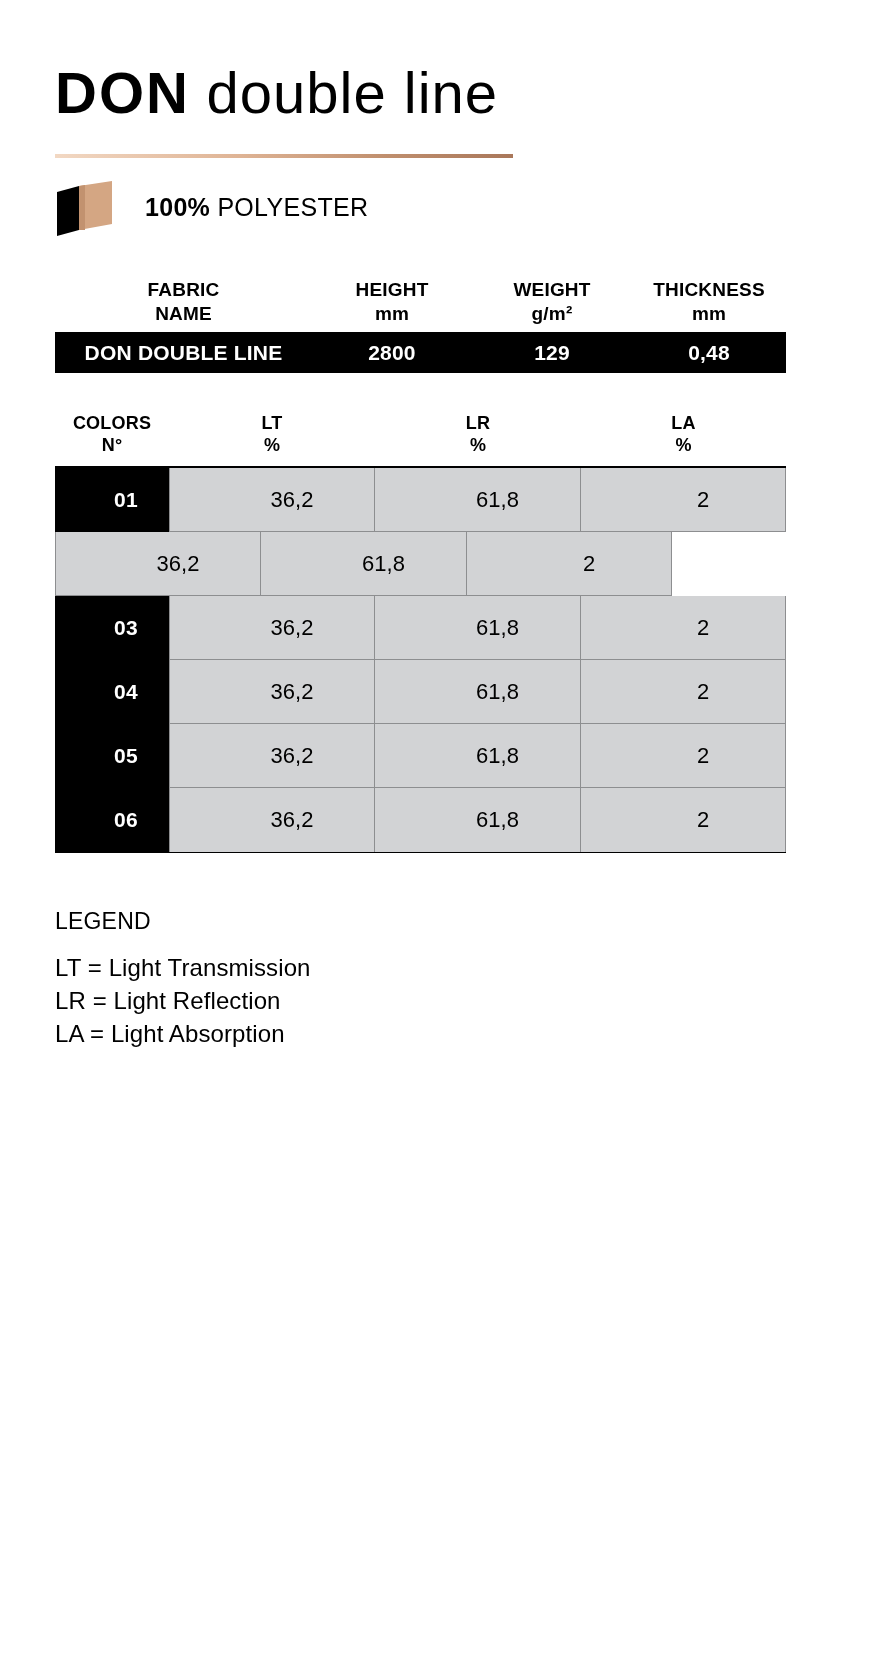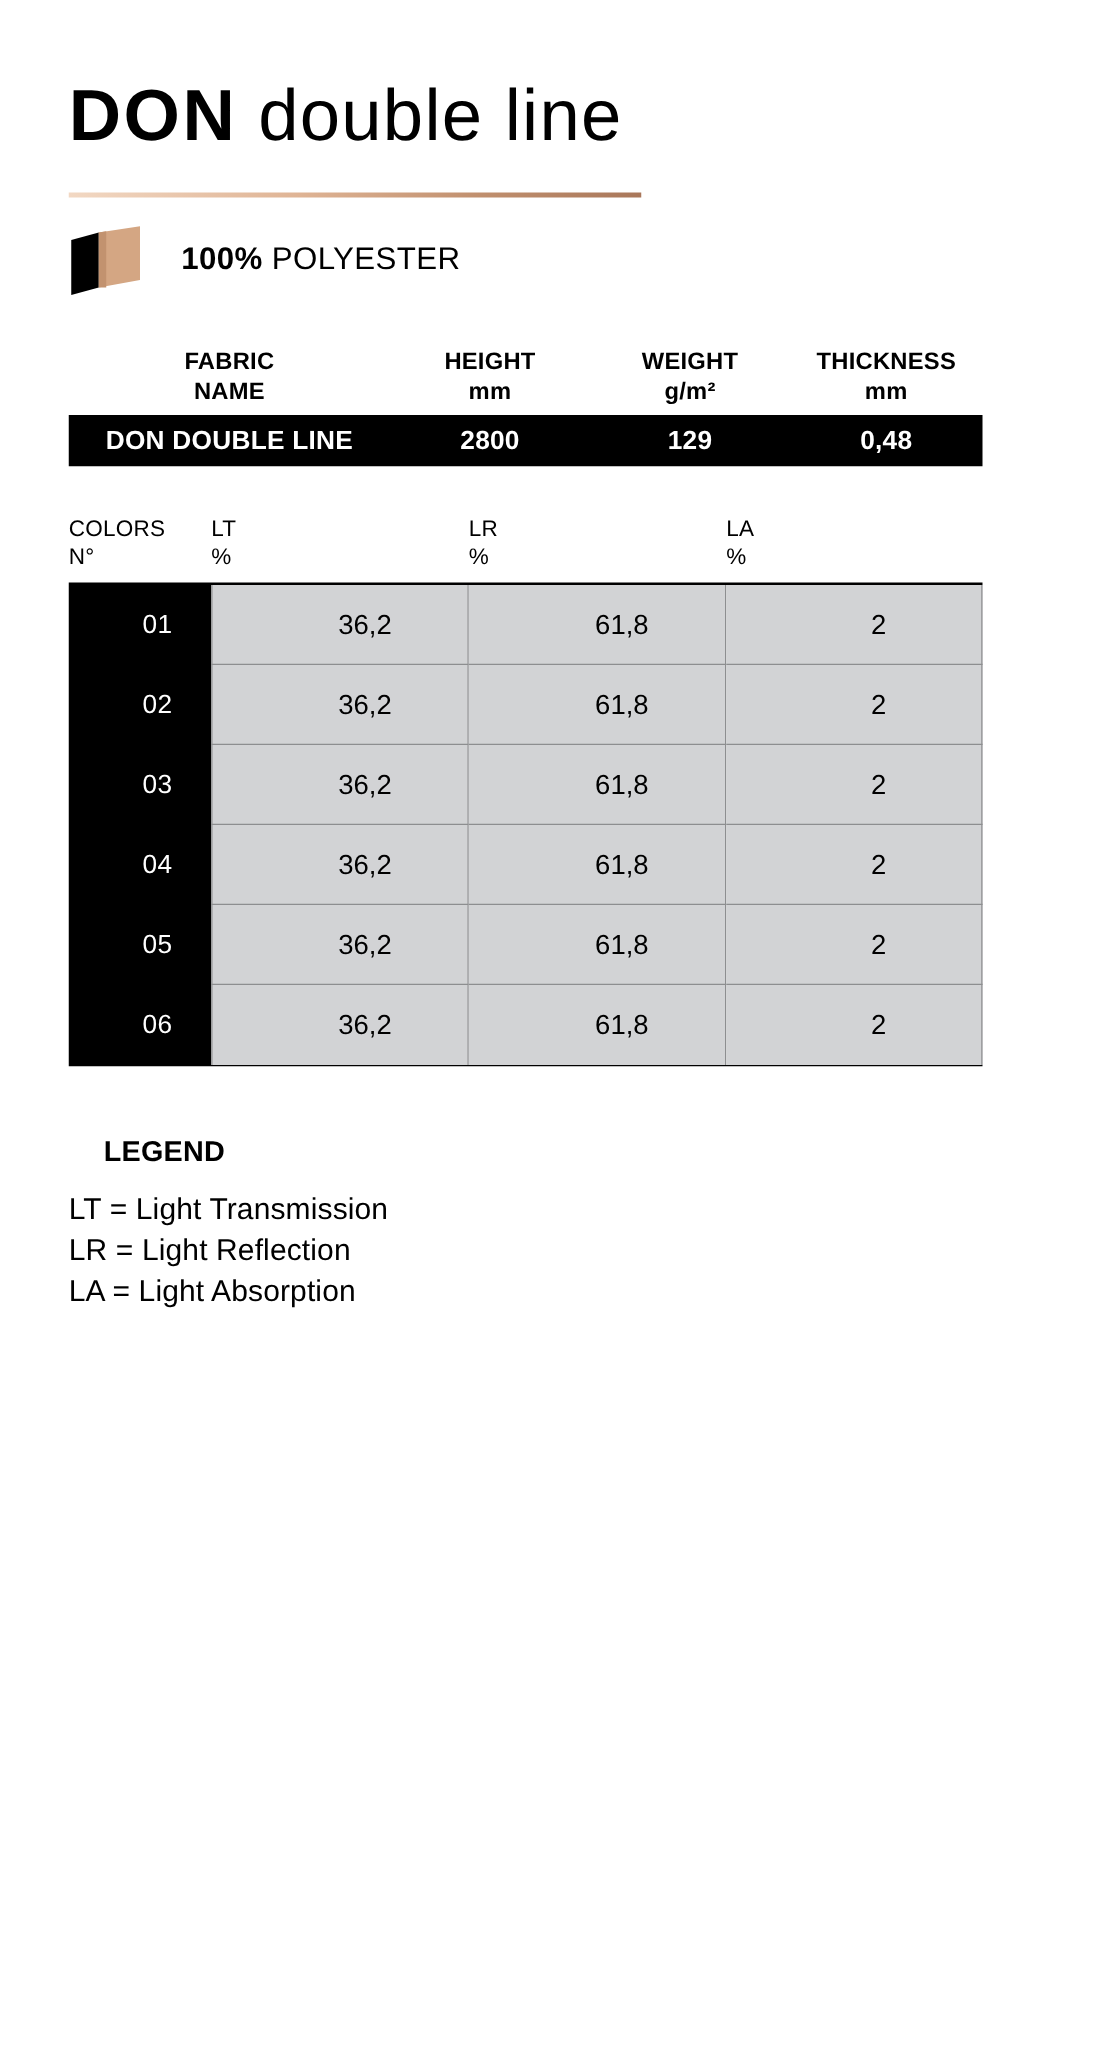--- a/index.html
+++ b/index.html
@@ -145,22 +145,23 @@
     left: 55px;
     top: 412px;
     width: 731px;
   }
   .colors-head {
     display: flex;
     width: 100%;
     padding-bottom: 10px;
   }
   .colors-head .cell {
+    text-align: center;
     font-size: 18px;
-    font-weight: 400;
+    font-weight: 700;
     line-height: 22px;
     letter-spacing: 0.2px;
   }
   .colors-head .cell .l2 { display: block; }
   .ch-no { width: 114px; }
   .ch-lt { width: 206px; }
   .ch-lr { width: 206px; }
   .ch-la { width: 205px; }
 
   .colors-body {
@@ -171,21 +172,21 @@
   .color-row {
     display: flex;
     width: 100%;
     height: 64px;
   }
   .color-row .num {
     width: 114px;
     background: #000000;
     color: #ffffff;
     font-size: 21px;
-    font-weight: 400;
+    font-weight: 700;
     display: flex;
     align-items: center;
     justify-content: center;
     letter-spacing: 0.4px;
     padding-left: 28px;
   }
   .color-row .val {
     background: #d2d3d5;
     color: #000000;
     font-size: 22px;
@@ -204,24 +205,23 @@
 
   
   .legend {
     position: absolute;
     left: 55px;
     top: 908px;
     width: 500px;
   }
   .legend-title {
     font-size: 23px;
-    font-weight: 700;
+    font-weight: 400;
     letter-spacing: 0.2px;
     margin-bottom: 16px;
-    margin-left: 28px;
   }
   .legend-line {
     font-size: 24px;
     font-weight: 400;
     line-height: 33px;
     letter-spacing: 0.1px;
   }
 </style>
 </head>
 <body>
@@ -301,21 +301,20 @@
     </div>
 
     <div class="colors-body" id="colors-body">
         <div class="color-row">
           <div class="num">01</div>
           <div class="val v-lt">36,2</div>
           <div class="val v-lr">61,8</div>
           <div class="val v-la">2</div>
         </div>
         <div class="color-row">
-          <div class="num">02</div>
           <div class="val v-lt">36,2</div>
           <div class="val v-lr">61,8</div>
           <div class="val v-la">2</div>
         </div>
         <div class="color-row">
           <div class="num">03</div>
           <div class="val v-lt">36,2</div>
           <div class="val v-lr">61,8</div>
           <div class="val v-la">2</div>
         </div>

